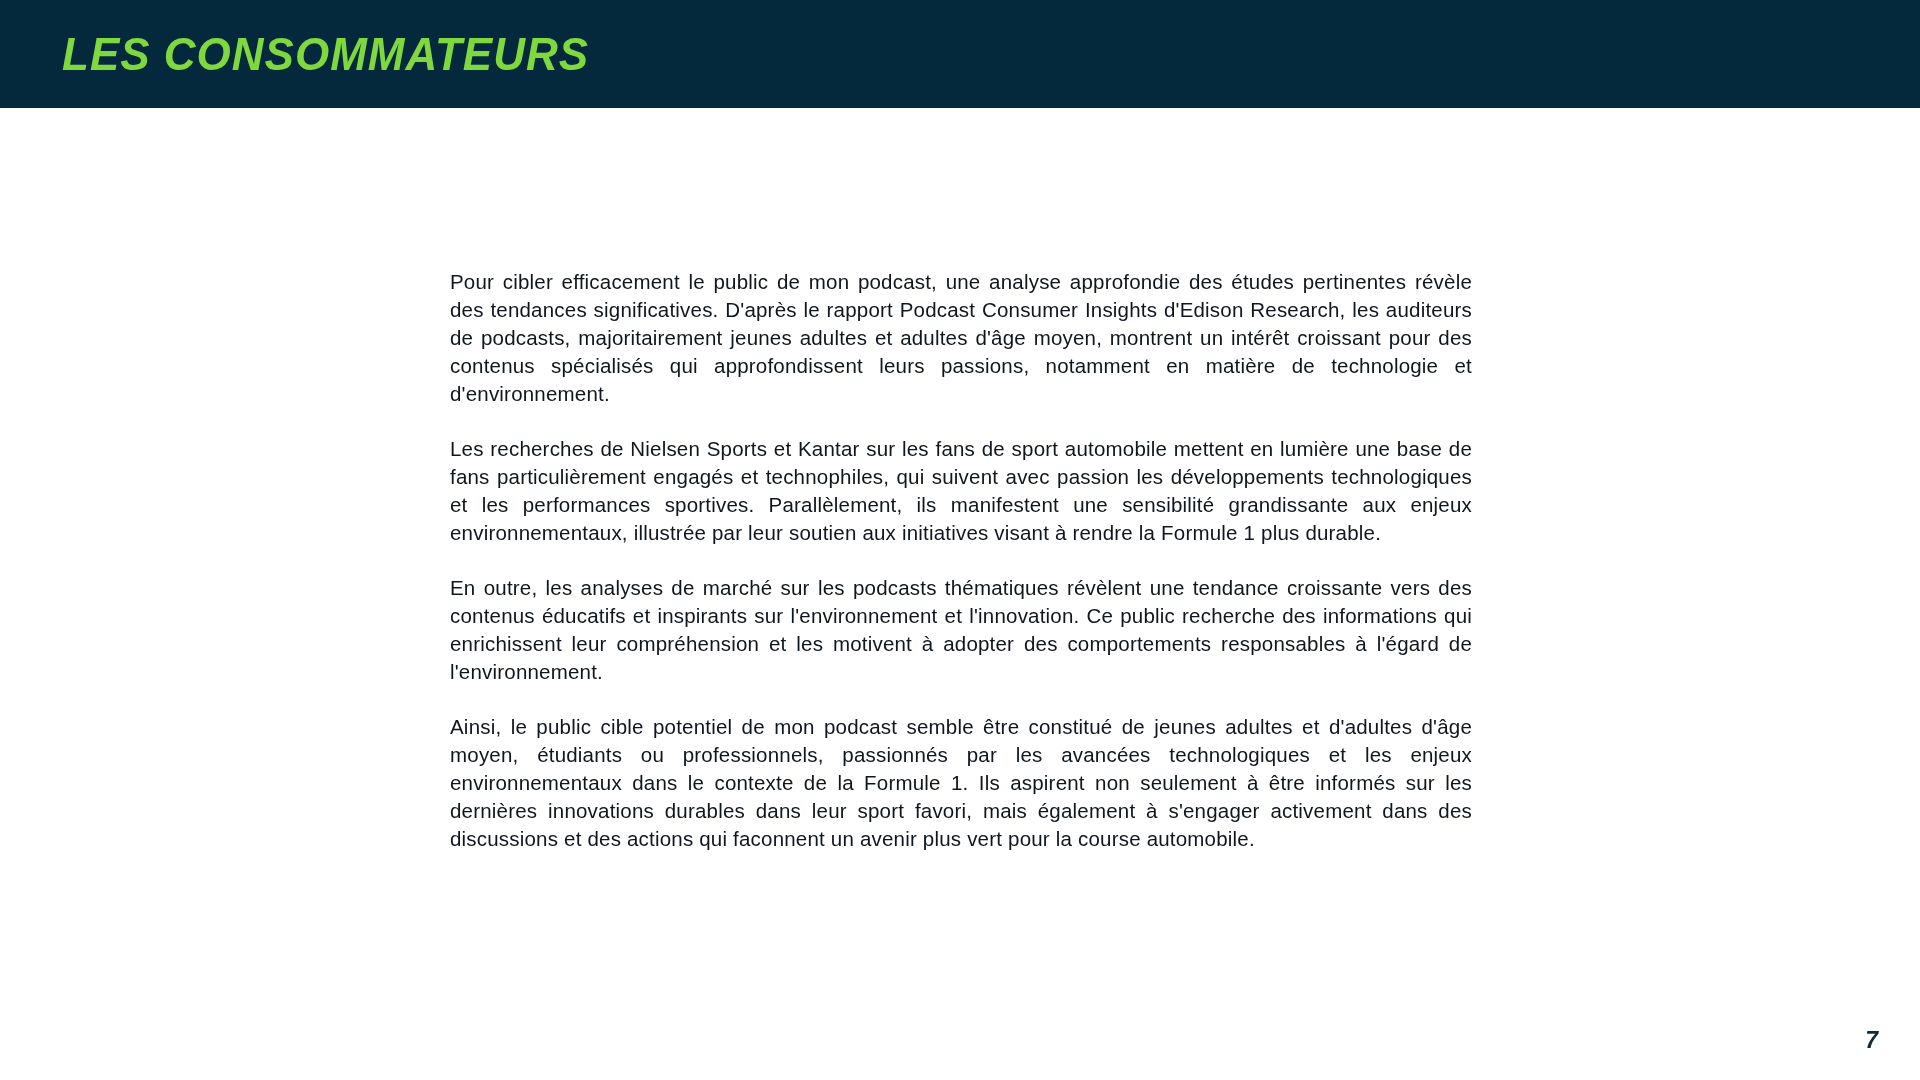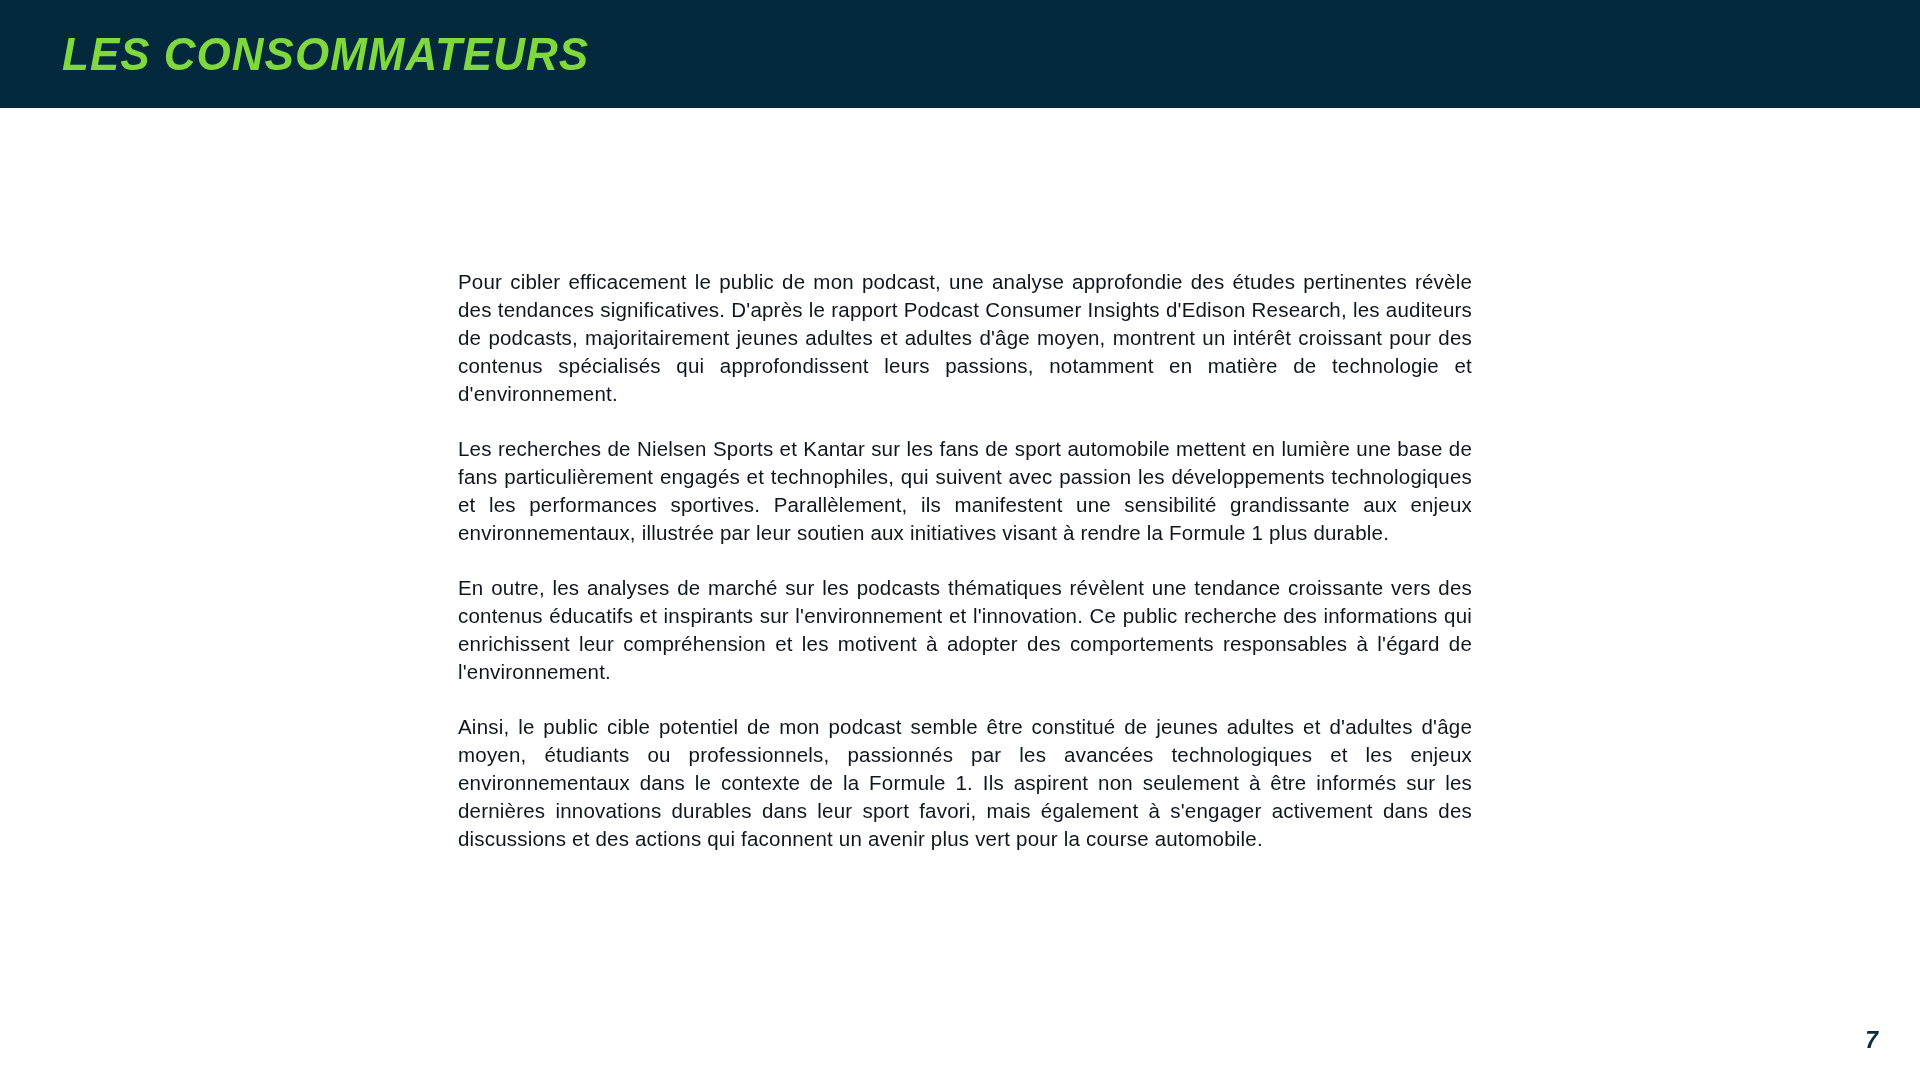--- a/index.html
+++ b/index.html
@@ -37,21 +37,21 @@
     white-space: nowrap;
   }
   .content {
     position: absolute;
     left: 450px;
     top: 268px;
     width: 1022px;
     color: #10161e;
   }
   .content p {
-    margin: 0 0 27px 8px;
+    margin: 0 0 27px 0;
     font-size: 20.5px;
     line-height: 28px;
     text-align: justify;
     text-align-last: left;
     letter-spacing: 0.2px;
   }
   .page-number {
     position: absolute;
     right: 42px;
     bottom: 26px;

